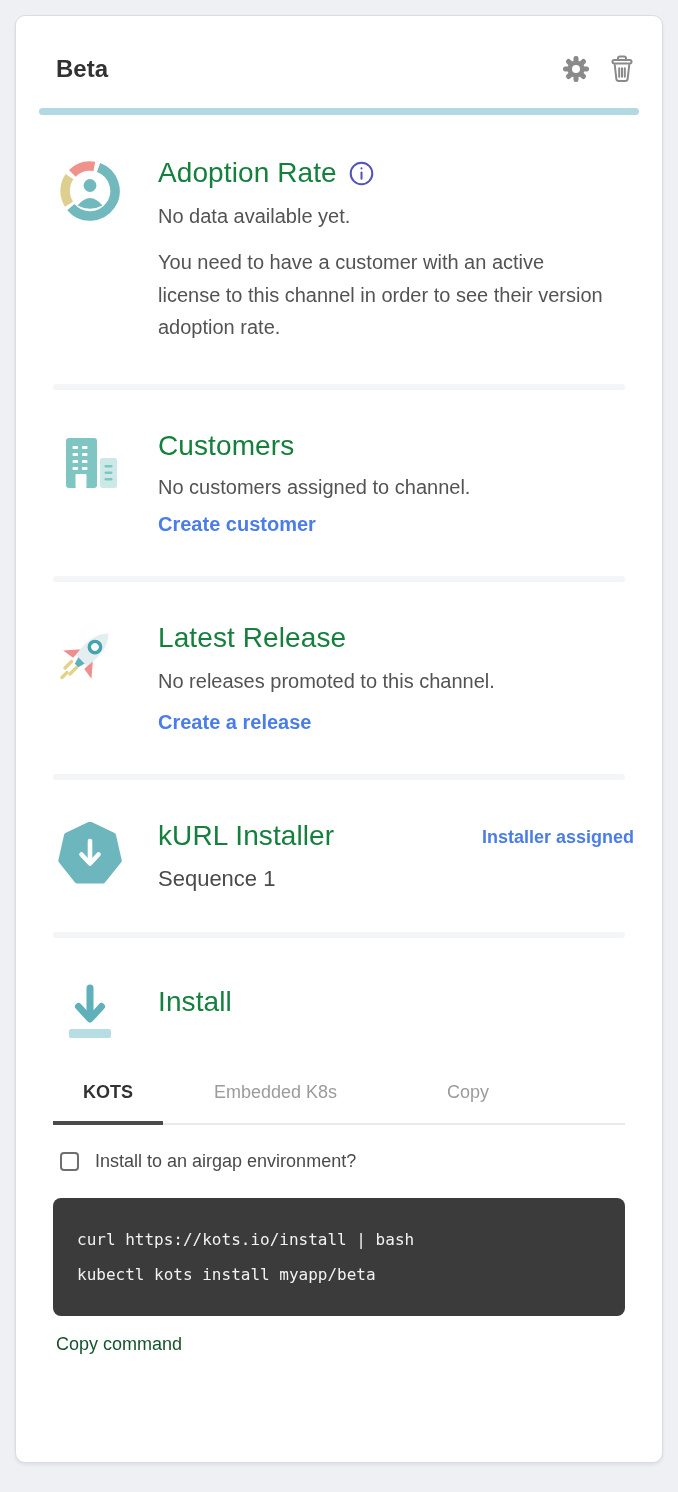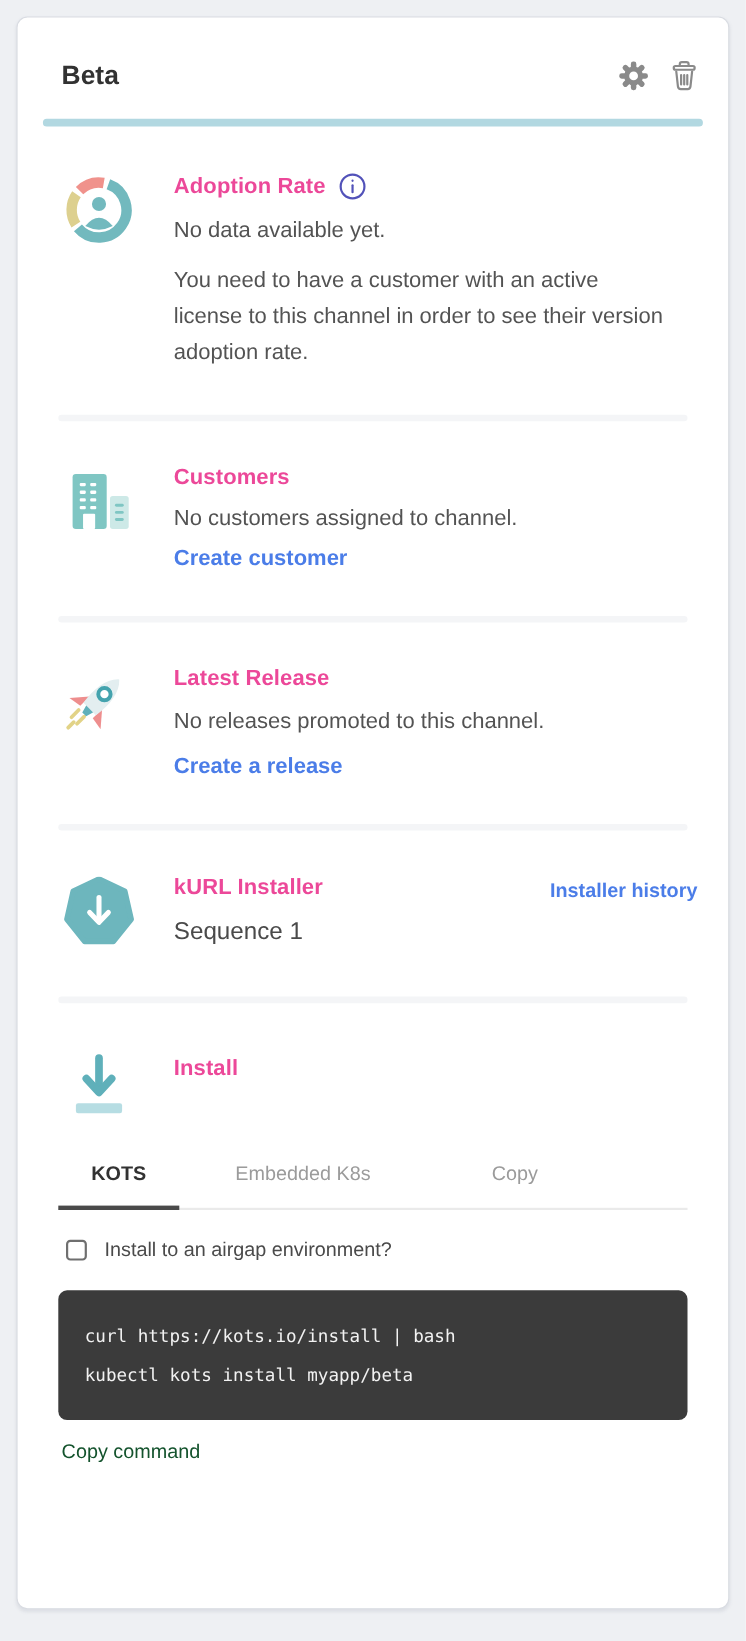--- a/index.html
+++ b/index.html
@@ -36,21 +36,21 @@
     margin:22px 23px 0 23px;
   }
   
   .section {
     display:flex; gap:36px;
     padding:0 28px 0 42px;
   }
   .section-icon { width:64px; flex:0 0 64px; padding-top:2px; }
   .section-body { flex:1; min-width:0; }
   .section-title-row { display:flex; align-items:center; gap:12px; }
-  .section-title { font-size:20px; font-weight:700; color:#ec4899; letter-spacing:.1px; }
+  .section-title { font-size:28px; font-weight:400; color:#15803d; letter-spacing:.1px; }
   .muted { font-size:20px; color:#535353; }
   .section-empty { margin-top:16px; }
   .section-desc { margin-top:18px; max-width:452px; line-height:1.63; }
   .text-link {
     display:inline-block; margin-top:14px;
     font-size:20px; font-weight:700; color:#4b7de8;
     text-decoration:none; cursor:pointer;
   }
   .divider {
     height:6px; border-radius:3px; background:#f4f5f7;
@@ -233,21 +233,21 @@
         <polygon points="32,2 55.5,13.3 61.3,38.7 45,59 19,59 2.8,38.7 8.5,13.3" fill="#6db6bd" stroke="#6db6bd" stroke-width="5" stroke-linejoin="round"></polygon>
         <g stroke="#ffffff" stroke-width="4.6" stroke-linecap="round" stroke-linejoin="round" fill="none">
           <path d="M32 19 V40"></path>
           <path d="M23.5 32.5 L32 41.5 L40.5 32.5"></path>
         </g>
       </svg>
     </div>
     <div class="section-body">
       <div class="section-title-row spread">
         <span class="section-title">kURL Installer</span>
-        <a class="history-link">Installer history</a>
+        <a class="history-link">Installer assigned</a>
       </div>
       <div class="sequence">Sequence 1</div>
     </div>
   </div>
 
   <div class="divider"></div>
 
   <div class="section">
     <div class="section-icon">
       <svg width="64" height="64" viewBox="0 0 64 64">

